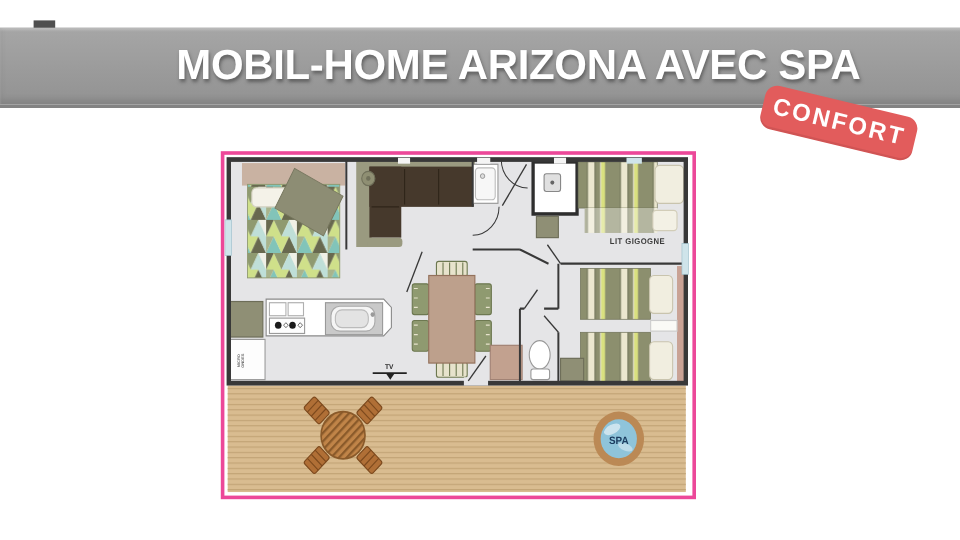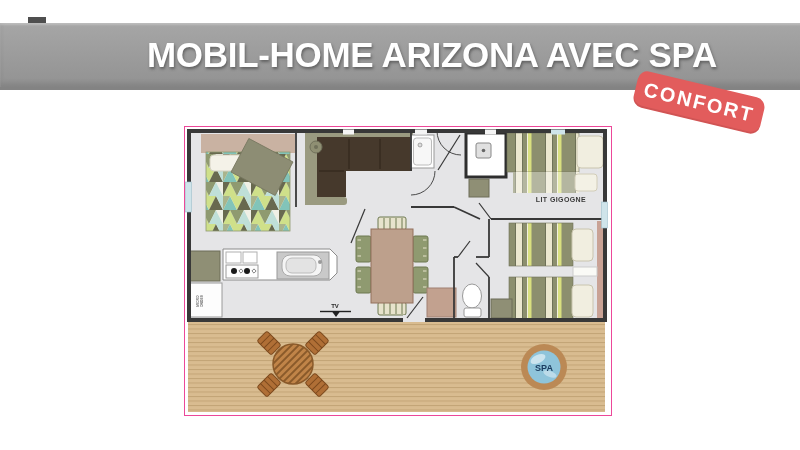--- a/index.html
+++ b/index.html
@@ -10,22 +10,22 @@
           border-bottom:3px solid #838383;
           box-shadow:inset 0 2px 2px rgba(255,255,255,.25), inset 0 -4px 5px rgba(0,0,0,.10);
           display:flex;align-items:center;justify-content:center;padding-left:32px;}
   .banner-title{color:#ffffff;font-size:35px;font-weight:bold;letter-spacing:-0.3px;
           text-shadow:1px 2px 3px rgba(50,50,50,.55);white-space:nowrap;}
   .ribbon-fold{position:absolute;left:28px;top:17px;width:18px;height:7px;background:#4f4f4f;}
   .badge{position:absolute;left:634px;top:84px;width:130px;height:37px;border-radius:10px;
          background:#e25c5c;transform:rotate(13.5deg);display:flex;align-items:center;justify-content:center;
          box-shadow:inset 0 -2px 0 rgba(0,0,0,.08);}
   .badge-label{color:#ffffff;font-size:20px;font-weight:bold;letter-spacing:2px;}
-  .plan-frame{position:absolute;left:184px;top:126px;width:428px;height:290px;
-         background:#ffffff;border:1px solid #ec4899;box-sizing:border-box;}
+  .plan-frame{position:absolute;left:184px;top:126px;width:396px;height:290px;
+         background:#ffffff;border:3px solid #ec4899;box-sizing:border-box;}
   .plan-frame svg{display:block;width:100%;height:100%;}
   text{font-family:"Liberation Sans",sans-serif;}
 </style>
 </head>
 <body>
 
 <div class="page">
 
   <div class="ribbon-fold"></div>
 

